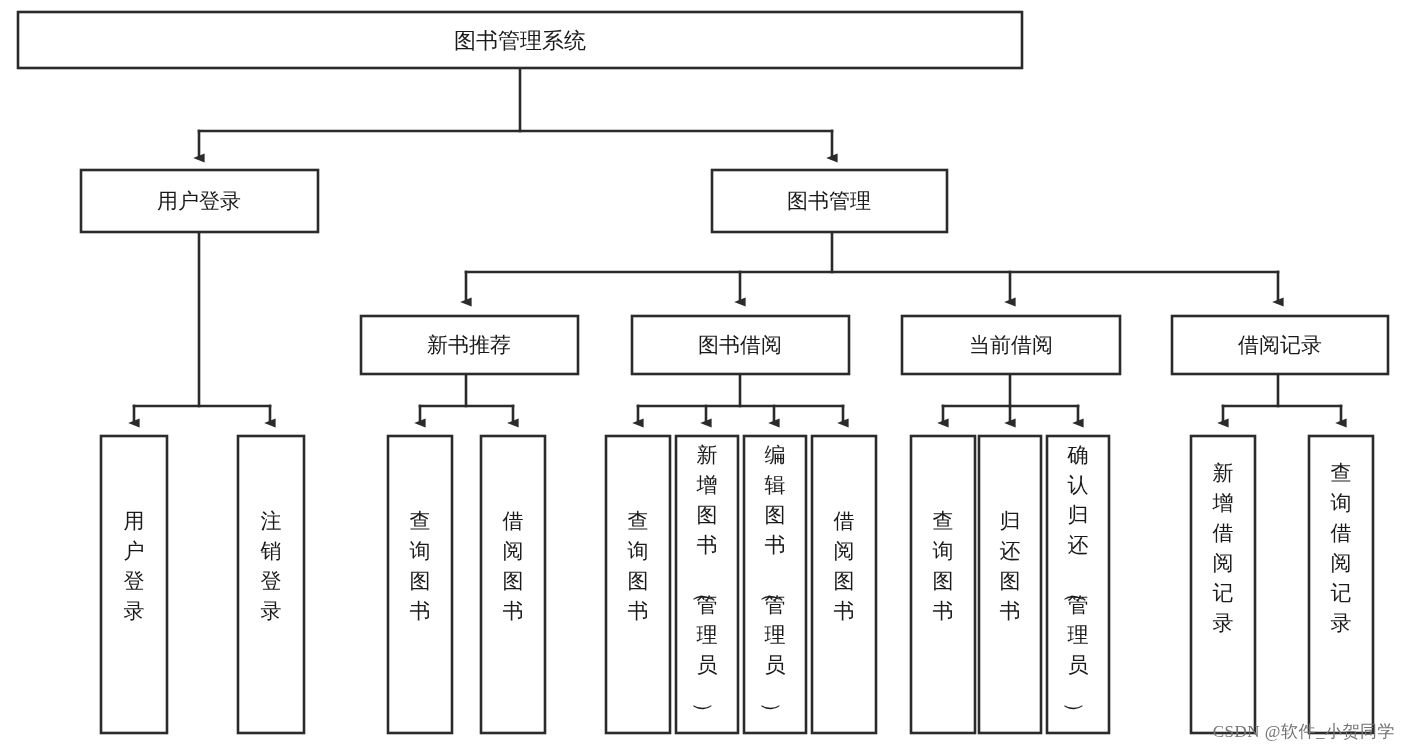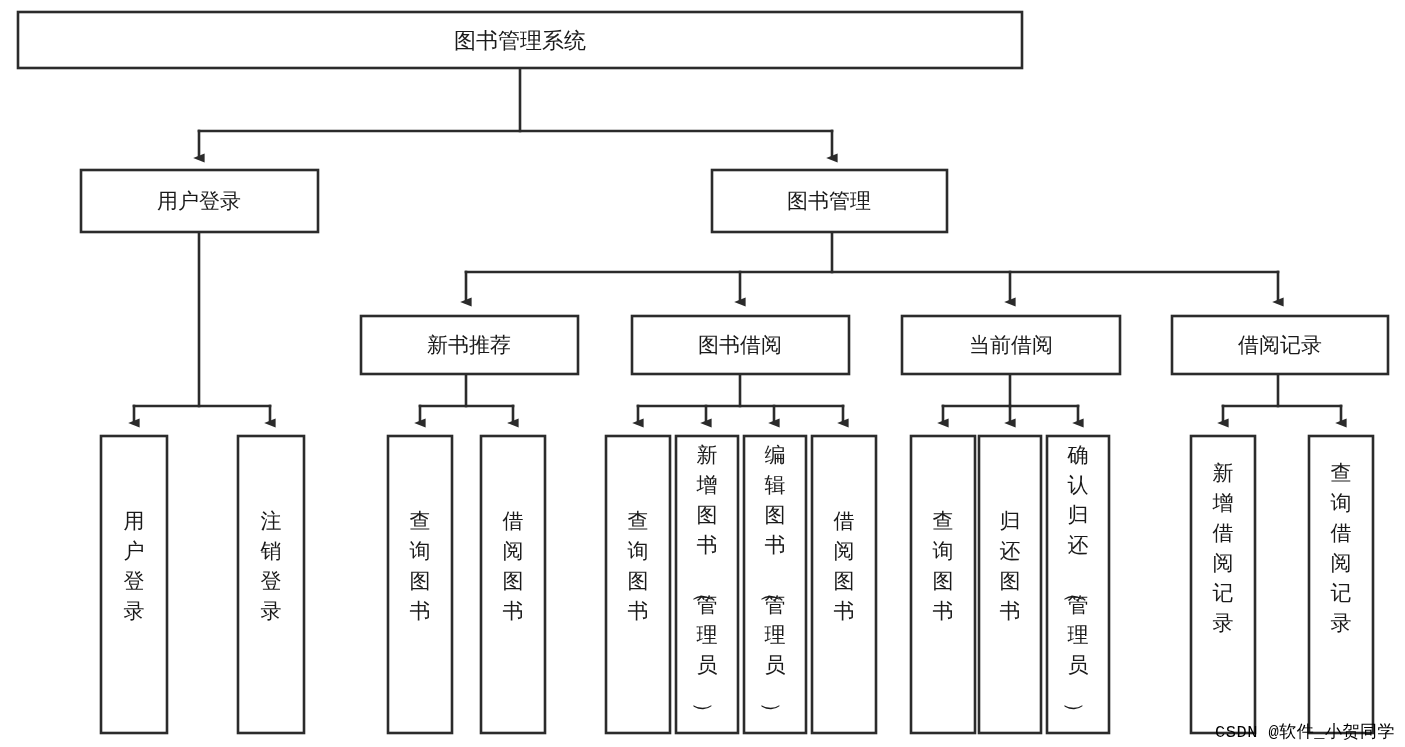--- a/index.html
+++ b/index.html
@@ -5,22 +5,22 @@
   html,body{margin:0;padding:0;background:#ffffff;}
   body{font-family:"Liberation Sans","DejaVu Sans",sans-serif;}
   #stage{position:relative;width:1405px;height:747px;background:#ffffff;overflow:hidden;}
   #diagram{position:absolute;left:0;top:0;width:1405px;height:747px;}
   .node-rect{fill:#ffffff;stroke:#2b2b2b;stroke-width:2.6;}
   .edge{stroke:#2b2b2b;stroke-width:2.6;fill:none;stroke-linecap:square;}
   .arrow{fill:#2b2b2b;stroke:none;}
   .lbl{fill:#1a1a1a;font-family:"Liberation Sans","DejaVu Sans",sans-serif;font-size:21px;text-anchor:middle;dominant-baseline:middle;}
   .lbl-root{font-size:22px;}
   .vlbl{fill:#1a1a1a;font-family:"Liberation Sans","DejaVu Sans",sans-serif;font-size:21px;text-anchor:middle;}
-  .watermark{position:absolute;right:10px;bottom:4px;color:#000000;font-size:17px;
-    font-family:Liberation Mono, monospace;white-space:nowrap;letter-spacing:.5px;}
+  .watermark{position:absolute;right:10px;bottom:4px;color:#737373;font-size:17px;
+    font-family:Liberation Serif, serif;white-space:nowrap;letter-spacing:.5px;}
 </style>
 </head>
 <body>
 
 <div id="stage">
 
   <svg id="diagram" viewBox="0 0 1405 747">
     <defs>
       <marker id="ar" markerWidth="14" markerHeight="14" refX="5" refY="6.2" orient="auto" markerUnits="userSpaceOnUse">
         <path d="M0.4,0.6 L9.6,0.6 L5,12 Z" class="arrow"></path>

